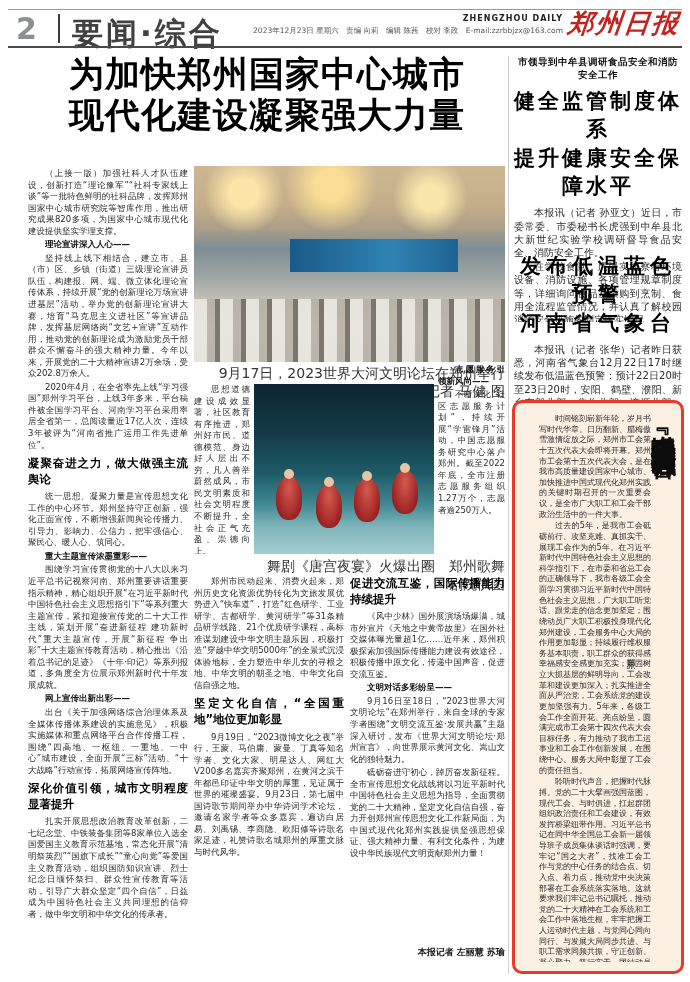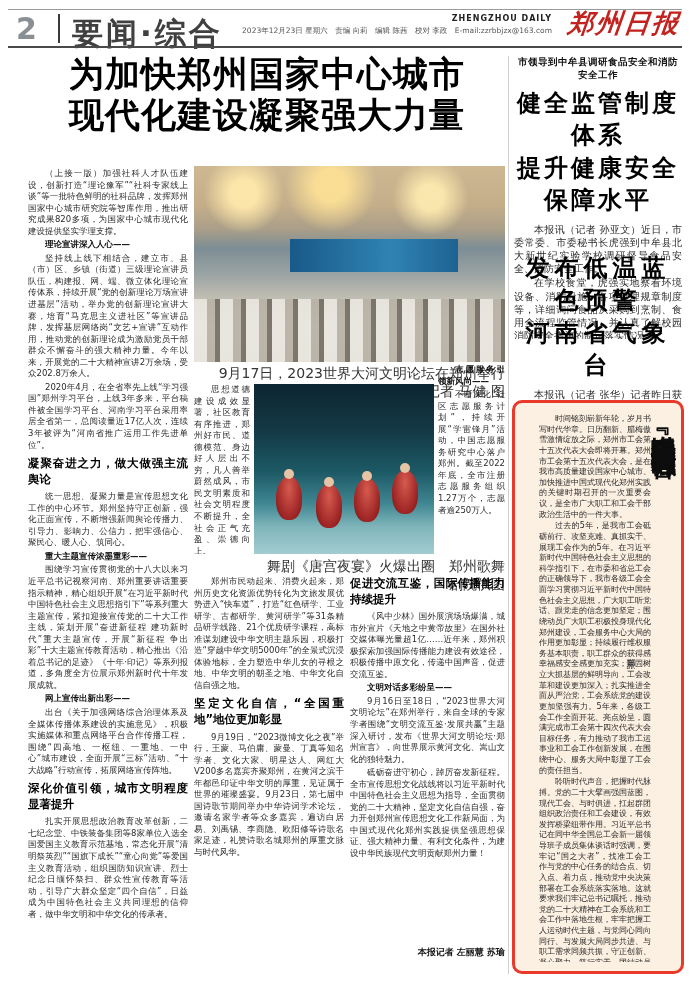--- a/index.html
+++ b/index.html
@@ -5,21 +5,21 @@
   html,body{margin:0;padding:0;background:#e9e9e9;}
   .page{position:relative;width:690px;height:982px;margin:0 auto;background:#fff;
         font-family:"DejaVu Sans","Liberation Sans",sans-serif;color:#222;overflow:hidden;}
   
   .rule-top{position:absolute;left:8px;right:8px;top:9px;border-top:1px solid #9a9a9a;}
   .rule-heavy{position:absolute;left:8px;right:8px;top:46px;border-top:2px solid #4a4a4a;}
   .page-num{position:absolute;left:16px;top:11px;font-size:30px;font-weight:bold;color:#8a8f94;}
   .head-vbar{position:absolute;left:58px;top:14px;height:29px;border-left:2px solid #3a3a3a;}
   .section-title{position:absolute;left:72px;top:13px;font-size:31px;font-weight:900;
                  letter-spacing:3px;color:#404040;}
-  .head-right{position:absolute;right:10px;top:10px;display:flex;align-items:flex-end;gap:16px;}
+  .head-right{position:absolute;right:10px;top:10px;display:flex;align-items:flex-end;gap:5px;}
   .head-right .meta{text-align:right;}
   .masthead-en{font-size:8px;font-weight:bold;letter-spacing:1px;color:#222;}
   .dateline{font-size:7.5px;color:#555;margin-top:3px;white-space:nowrap;}
   .masthead-cn{font-size:26px;font-weight:900;color:#c2231f;font-style:italic;
                letter-spacing:2px;transform:skewX(-6deg);line-height:1;}
   
   .main-hl{position:absolute;left:28px;top:54px;width:478px;text-align:center;
            font-weight:900;color:#000;font-size:35px;line-height:1.18;letter-spacing:1px;}
   .main-sub{position:absolute;left:28px;top:141px;width:478px;text-align:center;
             font-size:13px;color:#222;font-weight:bold;}
@@ -47,21 +47,21 @@
   .photo2{background:linear-gradient(180deg,#0d2531 0%,#133a46 28%,#1d5a66 52%,#3e8691 70%,
                       #7fb5ba 84%,#a3cdd0 100%);}
   .dancer{position:absolute;width:26px;height:44px;border-radius:50% 50% 42% 42%;
       background:radial-gradient(ellipse at 50% 28%, #d65a4e 0%, #9c2424 70%, #701616 100%);}
   .dancer::before{content:"";position:absolute;left:8px;top:-7px;width:10px;height:10px;
       border-radius:50%;background:#e8c4a6;}
   
   .vdivider{position:absolute;left:508px;top:56px;height:918px;border-left:1px solid #d0d0d0;}
   .artA,.artB{position:absolute;left:514px;width:168px;}
   .kicker{font-size:9.5px;font-weight:bold;text-align:center;color:#111;letter-spacing:.5px;}
-  .railhead{font-size:24px;font-weight:900;color:#000;text-align:center;line-height:1.35;
+  .railhead{font-size:21px;font-weight:900;color:#000;text-align:center;line-height:1.35;
             letter-spacing:3px;}
   .railbody{font-size:10px;line-height:1.32;text-align:justify;color:#2b2b2b;overflow:hidden;}
   .railbody p{margin:0 0 1px 0;text-indent:2em;}
   
   .edbox{position:absolute;left:512px;top:400px;width:172px;height:574px;box-sizing:border-box;
          border:3px solid #e8392b;border-radius:10px;background:#fcf0e2;}
   .edbody{position:absolute;left:24px;top:11px;width:112px;height:548px;font-size:8px;
           line-height:1.33;text-align:justify;color:#2a2a2a;overflow:hidden;}
   .edbody p{margin:0 0 1px 0;text-indent:2em;}
   .edtitle{position:absolute;right:5px;top:12px;height:548px;writing-mode:vertical-rl;

